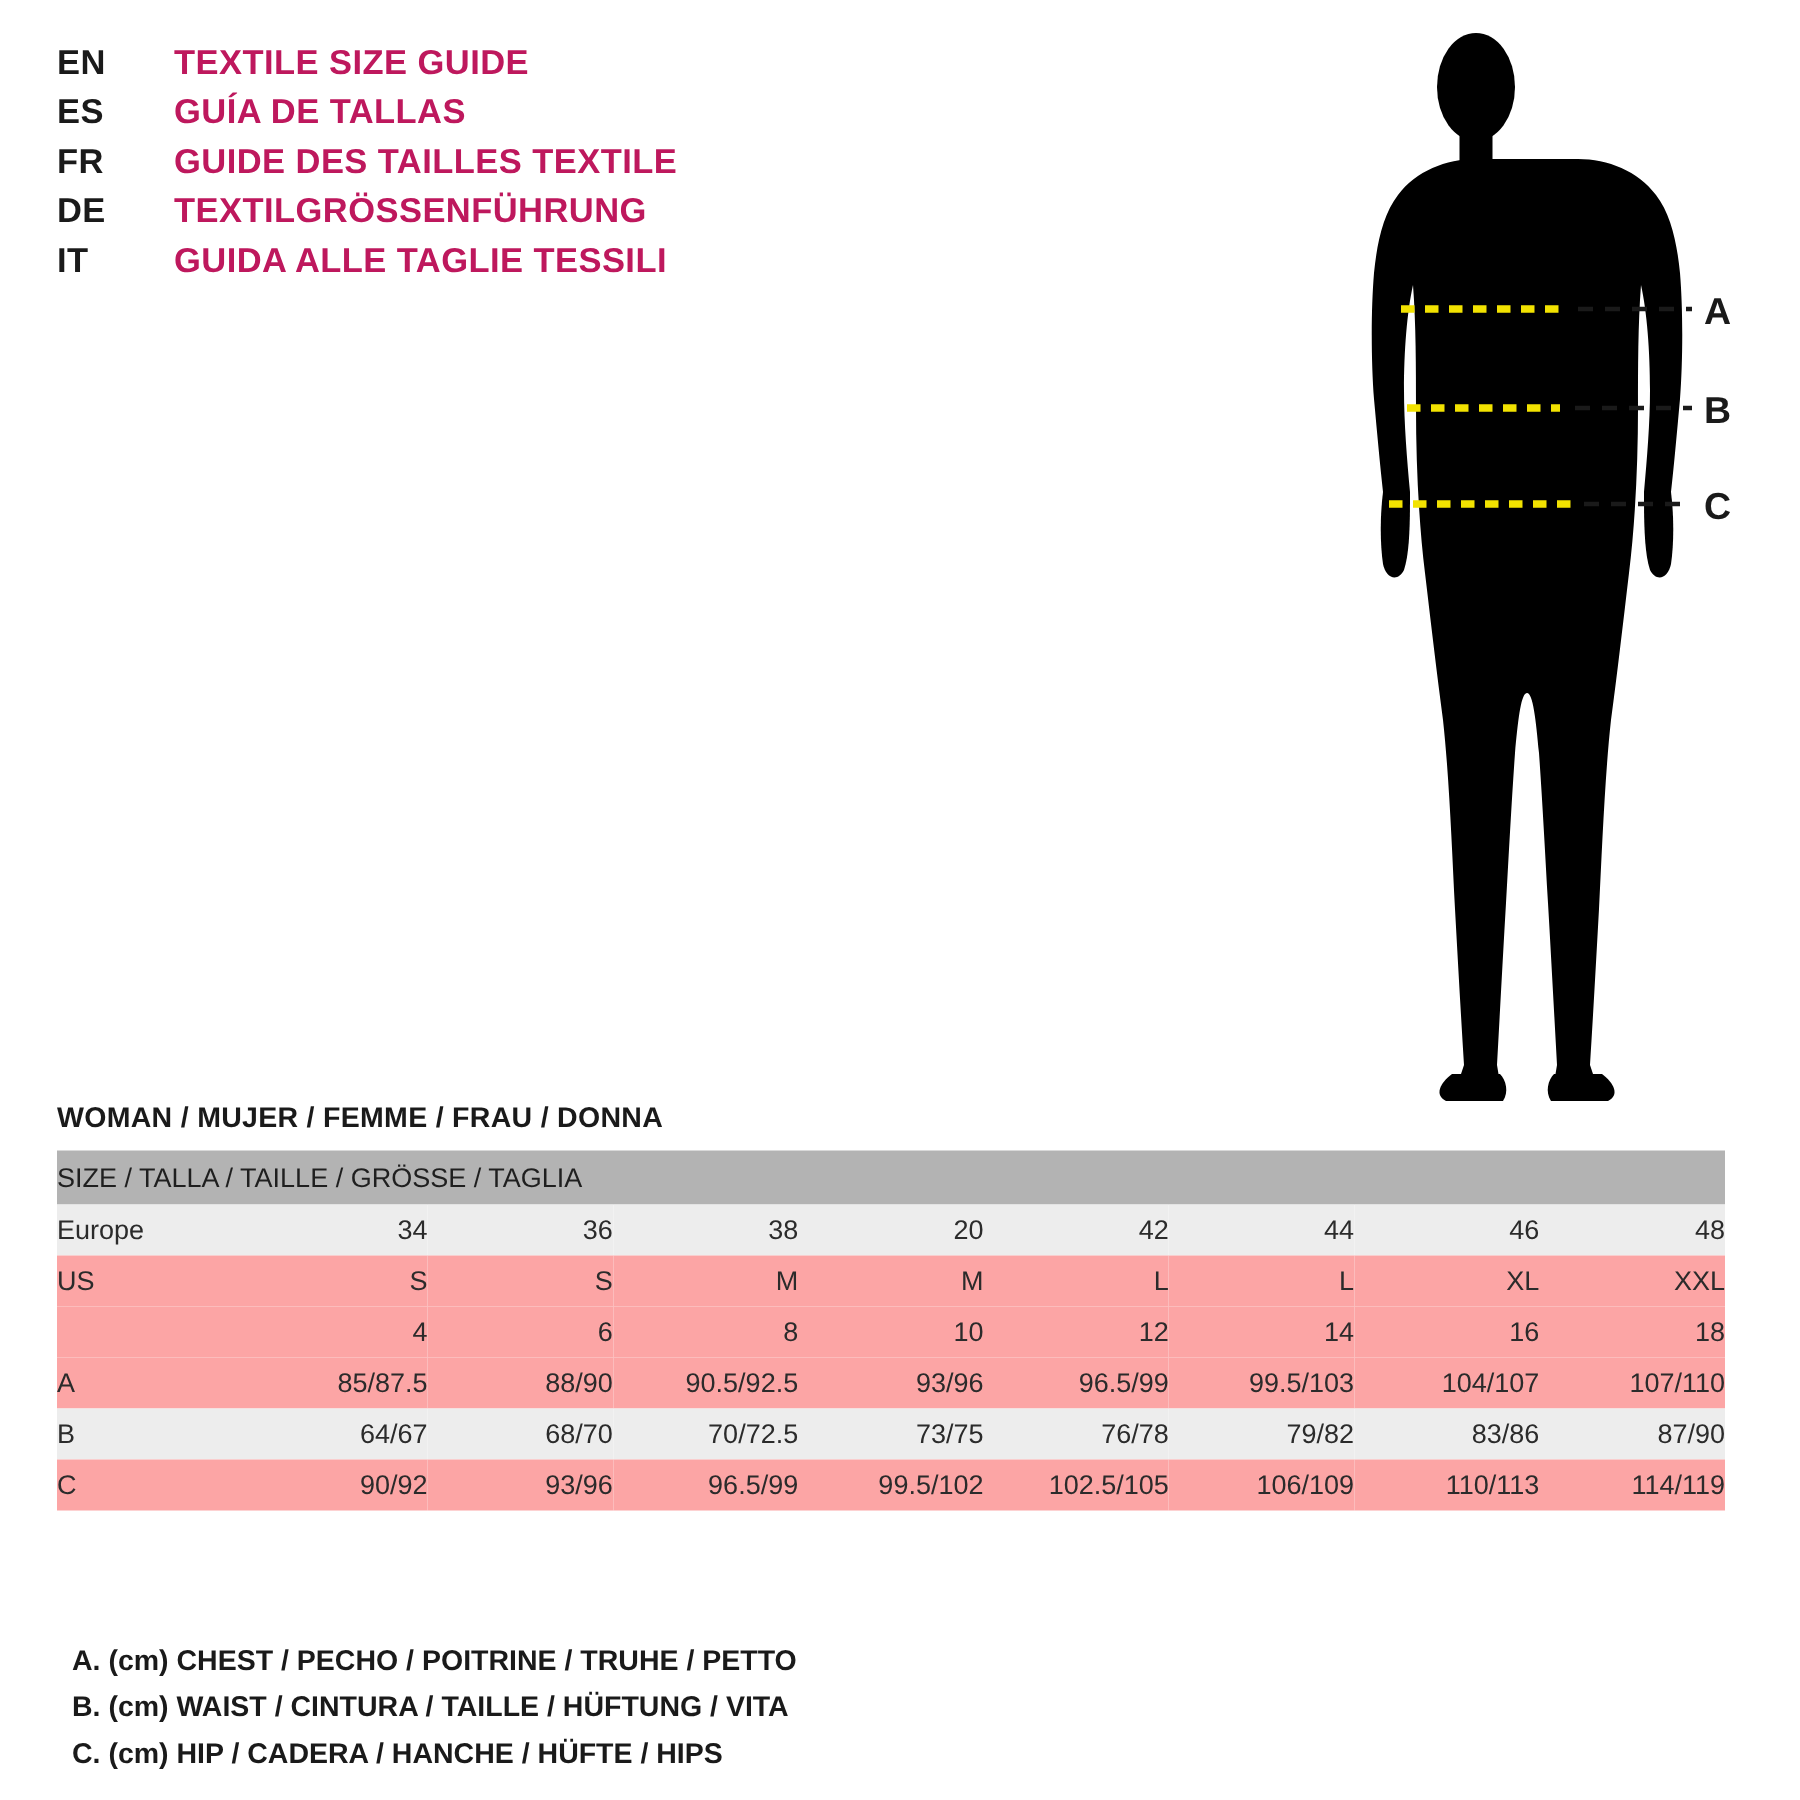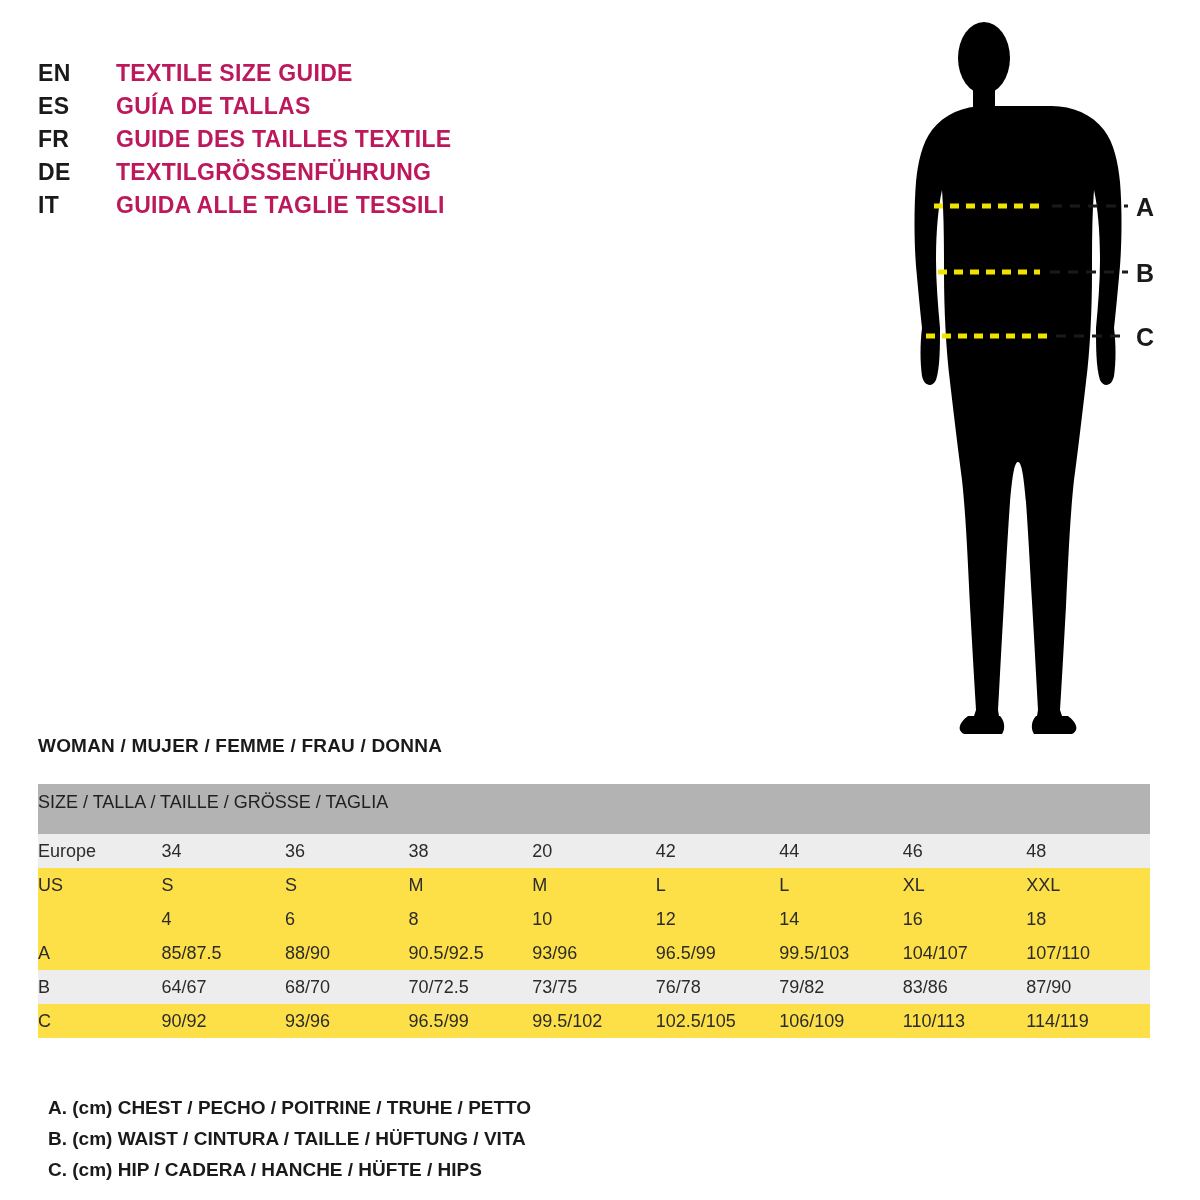--- a/index.html
+++ b/index.html
@@ -28,21 +28,20 @@
     align-items: baseline;
     height: 33px;
   }
   .title-lang {
     width: 78px;
     flex: 0 0 78px;
     font-size: 23px;
     font-weight: bold;
     letter-spacing: 0.3px;
     color: #1a1a1a;
-    margin-top: 32px;
   }
   .title-text {
     font-size: 23px;
     font-weight: bold;
     letter-spacing: 0.3px;
     color: #be185d;
     white-space: nowrap;
   }
 
   
@@ -60,52 +59,52 @@
     position: absolute;
     left: 38px;
     top: 735px;
     width: 1124px;
   }
   #gender-label {
     font-size: 19px;
     font-weight: bold;
     color: #1a1a1a;
     letter-spacing: 0.2px;
-    margin-bottom: 27px;
+    margin-bottom: 10px;
     white-space: nowrap;
   }
   table.size-table {
     border-collapse: collapse;
     width: 1112px;
     table-layout: fixed;
     font-size: 18px;
   }
   table.size-table td {
     padding: 6px 0 6px 0;
     height: 22px;
     color: #2b2b2b;
     font-weight: normal;
   }
   td.label-cell {
     text-align: left;
     padding-left: 8px;
     width: 172px;
   }
   td.val-cell {
-    text-align: left;
+    text-align: right;
   }
   tr.header-row td {
     background: #b3b3b3;
     font-size: 18px;
     color: #1f1f1f;
     padding-top: 7px;
-    padding-bottom: 21px;
+    padding-bottom: 7px;
   }
   tr.row-alt td { background: #ededed; }
-  tr.row-plain td { background: #fde047; margin-left: 16px; }
+  tr.row-plain td { background: #fca5a5; margin-left: 16px; }
 
   
   #legend {
     position: absolute;
     left: 48px;
     top: 1092px;
     width: 700px;
   }
   .legend-line {
     font-size: 19px;

